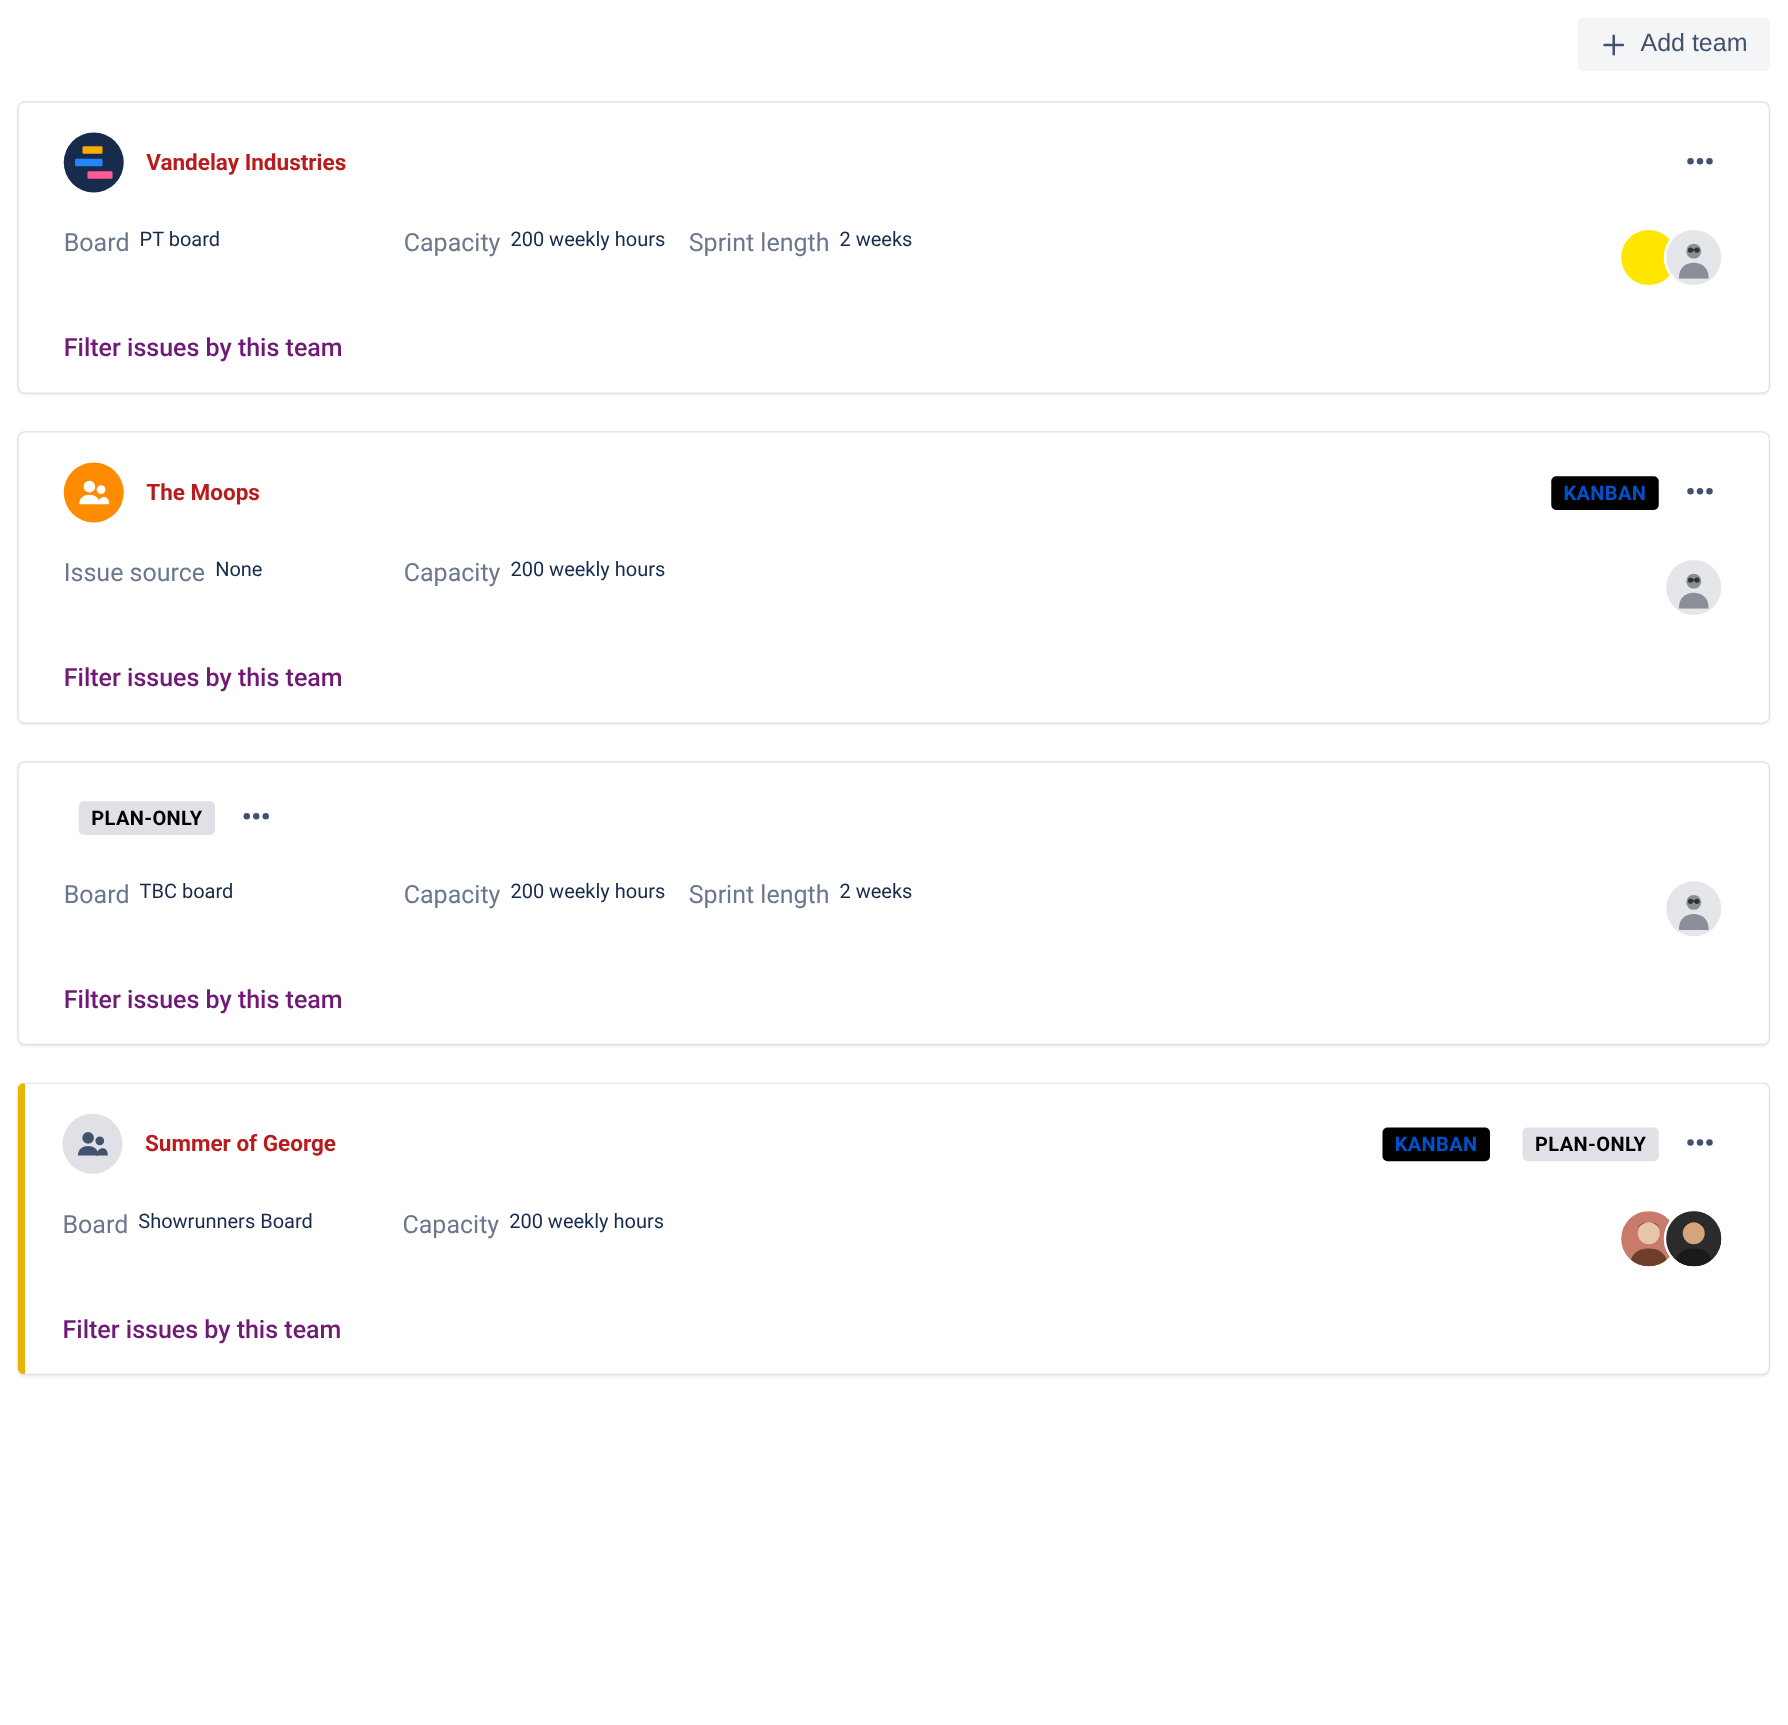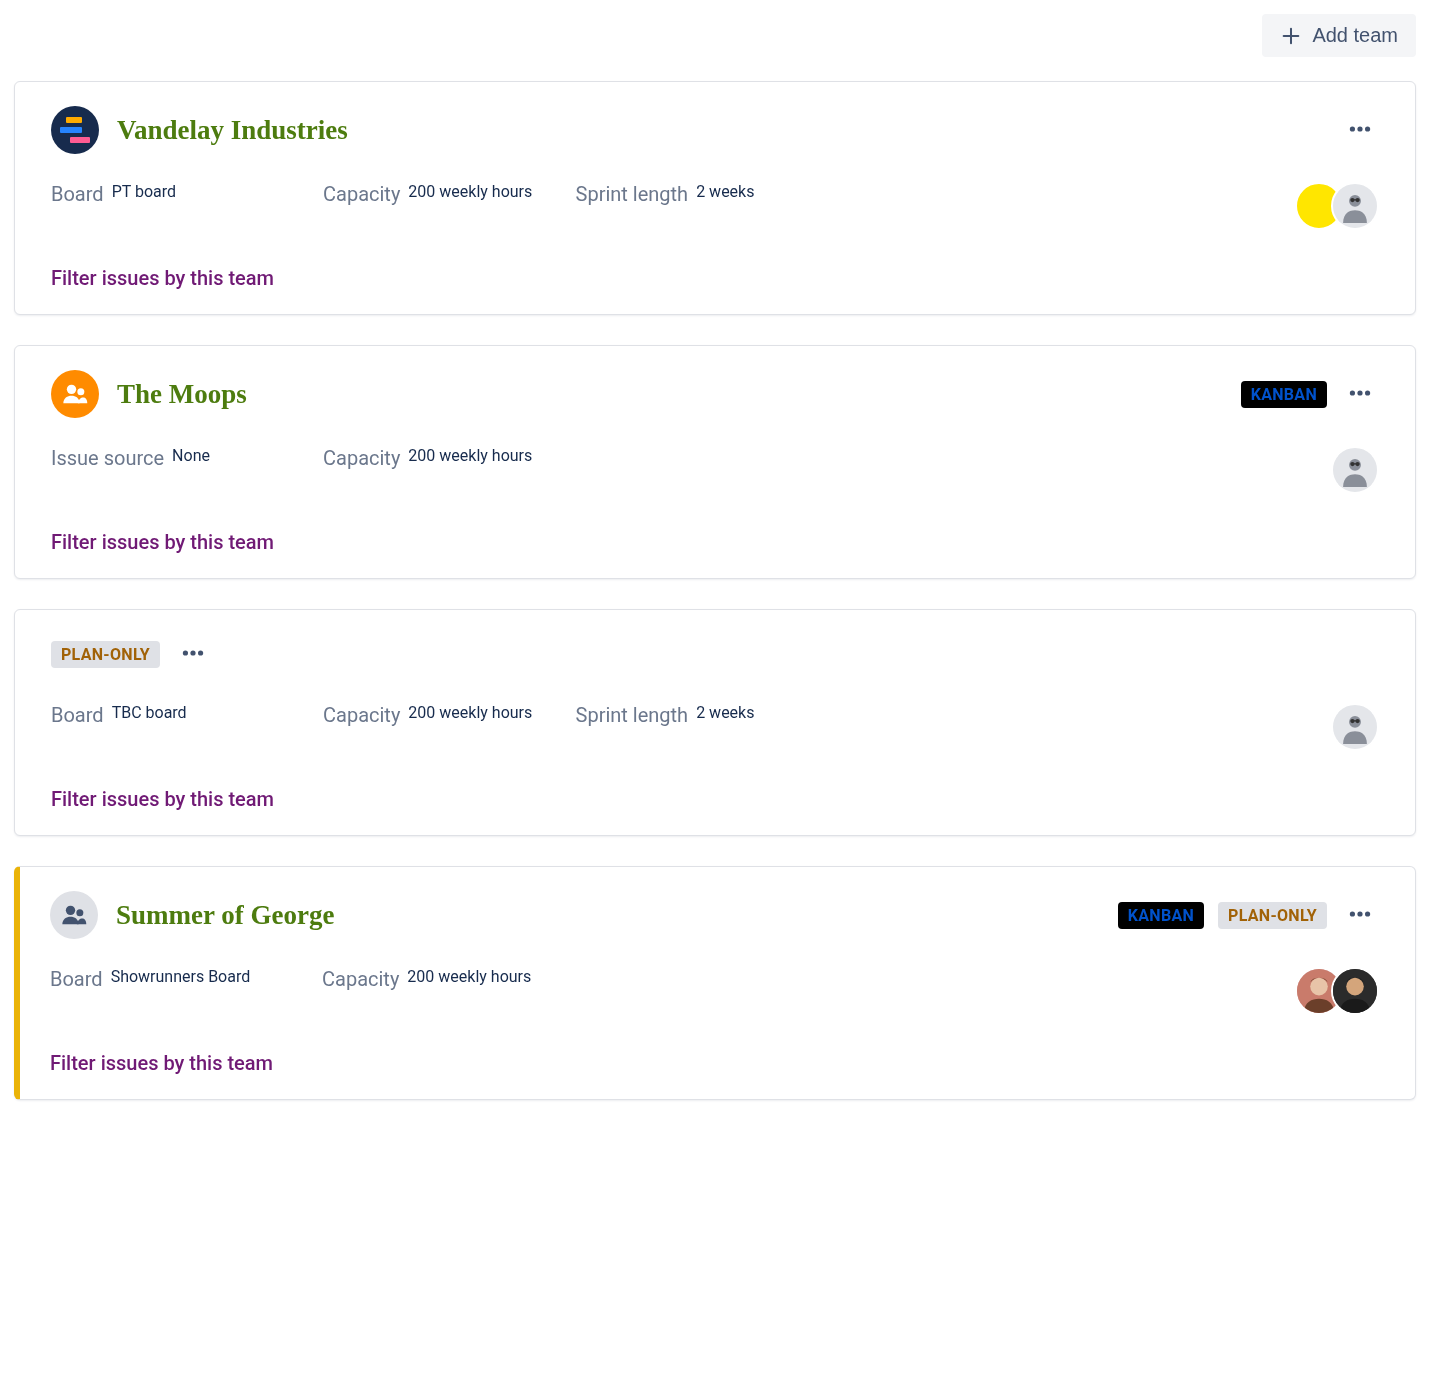--- a/index.html
+++ b/index.html
@@ -71,44 +71,44 @@
     .team-avatar.dark {
       background: #172b4d;
     }
     .team-avatar.orange {
       background: #ff8b00;
     }
     .team-avatar.gray {
       background: #dfe1e6;
     }
     .team-name {
-      font-size: 27px;
+      font-size: 18px;
       font-weight: 700;
-      color: #4d7c0f;
-      font-family: Liberation Serif, serif;
+      color: #b91c1c;
     }
     .header-right {
       display: flex;
       align-items: center;
       gap: 14px;
     }
     .badge {
       font-size: 16px;
       font-weight: 700;
       padding: 4px 10px;
       border-radius: 4px;
       letter-spacing: 0.3px;
     }
     .badge.kanban {
       background: #000000;
       color: #0052cc;
     }
     .badge.plan-only {
       background: #dfe1e6;
-      color: #a16207;
+      color: #000000;
+      margin-left: 12px;
     }
     .more-btn {
       background: none;
       border: none;
       cursor: pointer;
       padding: 6px;
       display: flex;
       align-items: center;
       color: #42526e;
     }
@@ -125,21 +125,21 @@
       display: flex;
       gap: 0;
     }
     .field {
       display: flex;
       flex-direction: row;
       gap: 8px;
     }
     .field:nth-child(1) { width: 272px; }
     .field:nth-child(2) { width: 228px; }
-    .field:nth-child(3) { width: 228px; justify-content: center; }
+    .field:nth-child(3) { width: 228px; }
     .field-label {
       font-size: 20px;
       color: #6b778c;
       font-weight: 400;
     }
     .field-value {
       font-size: 16px;
       color: #172b4d;
       font-weight: 400;
     }

